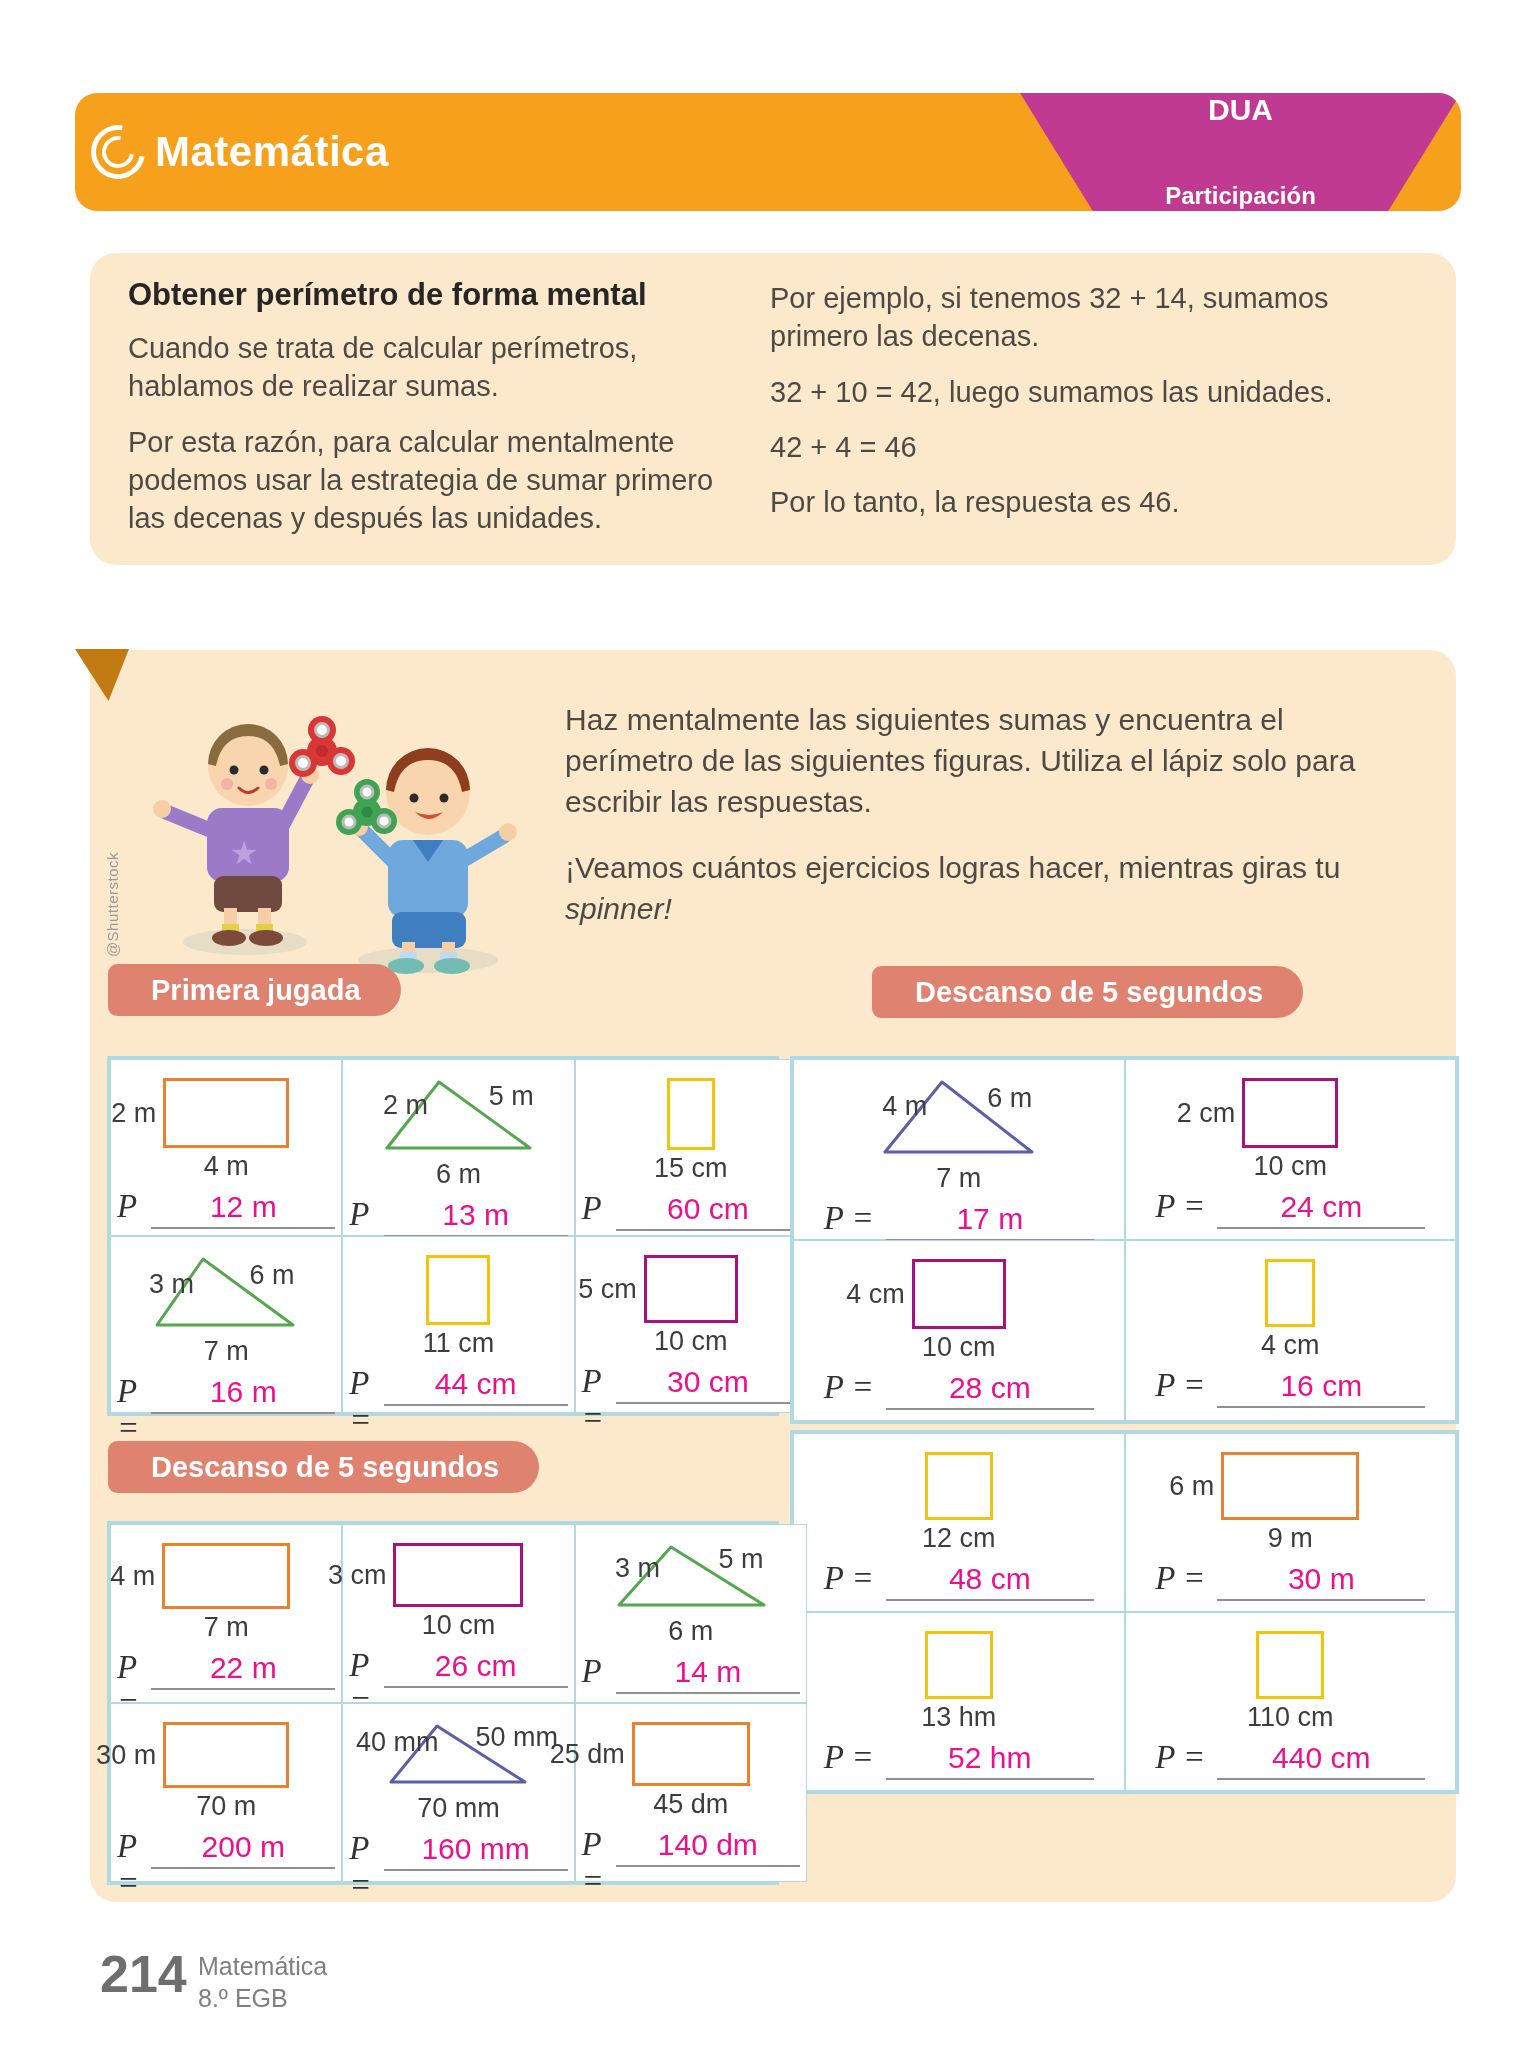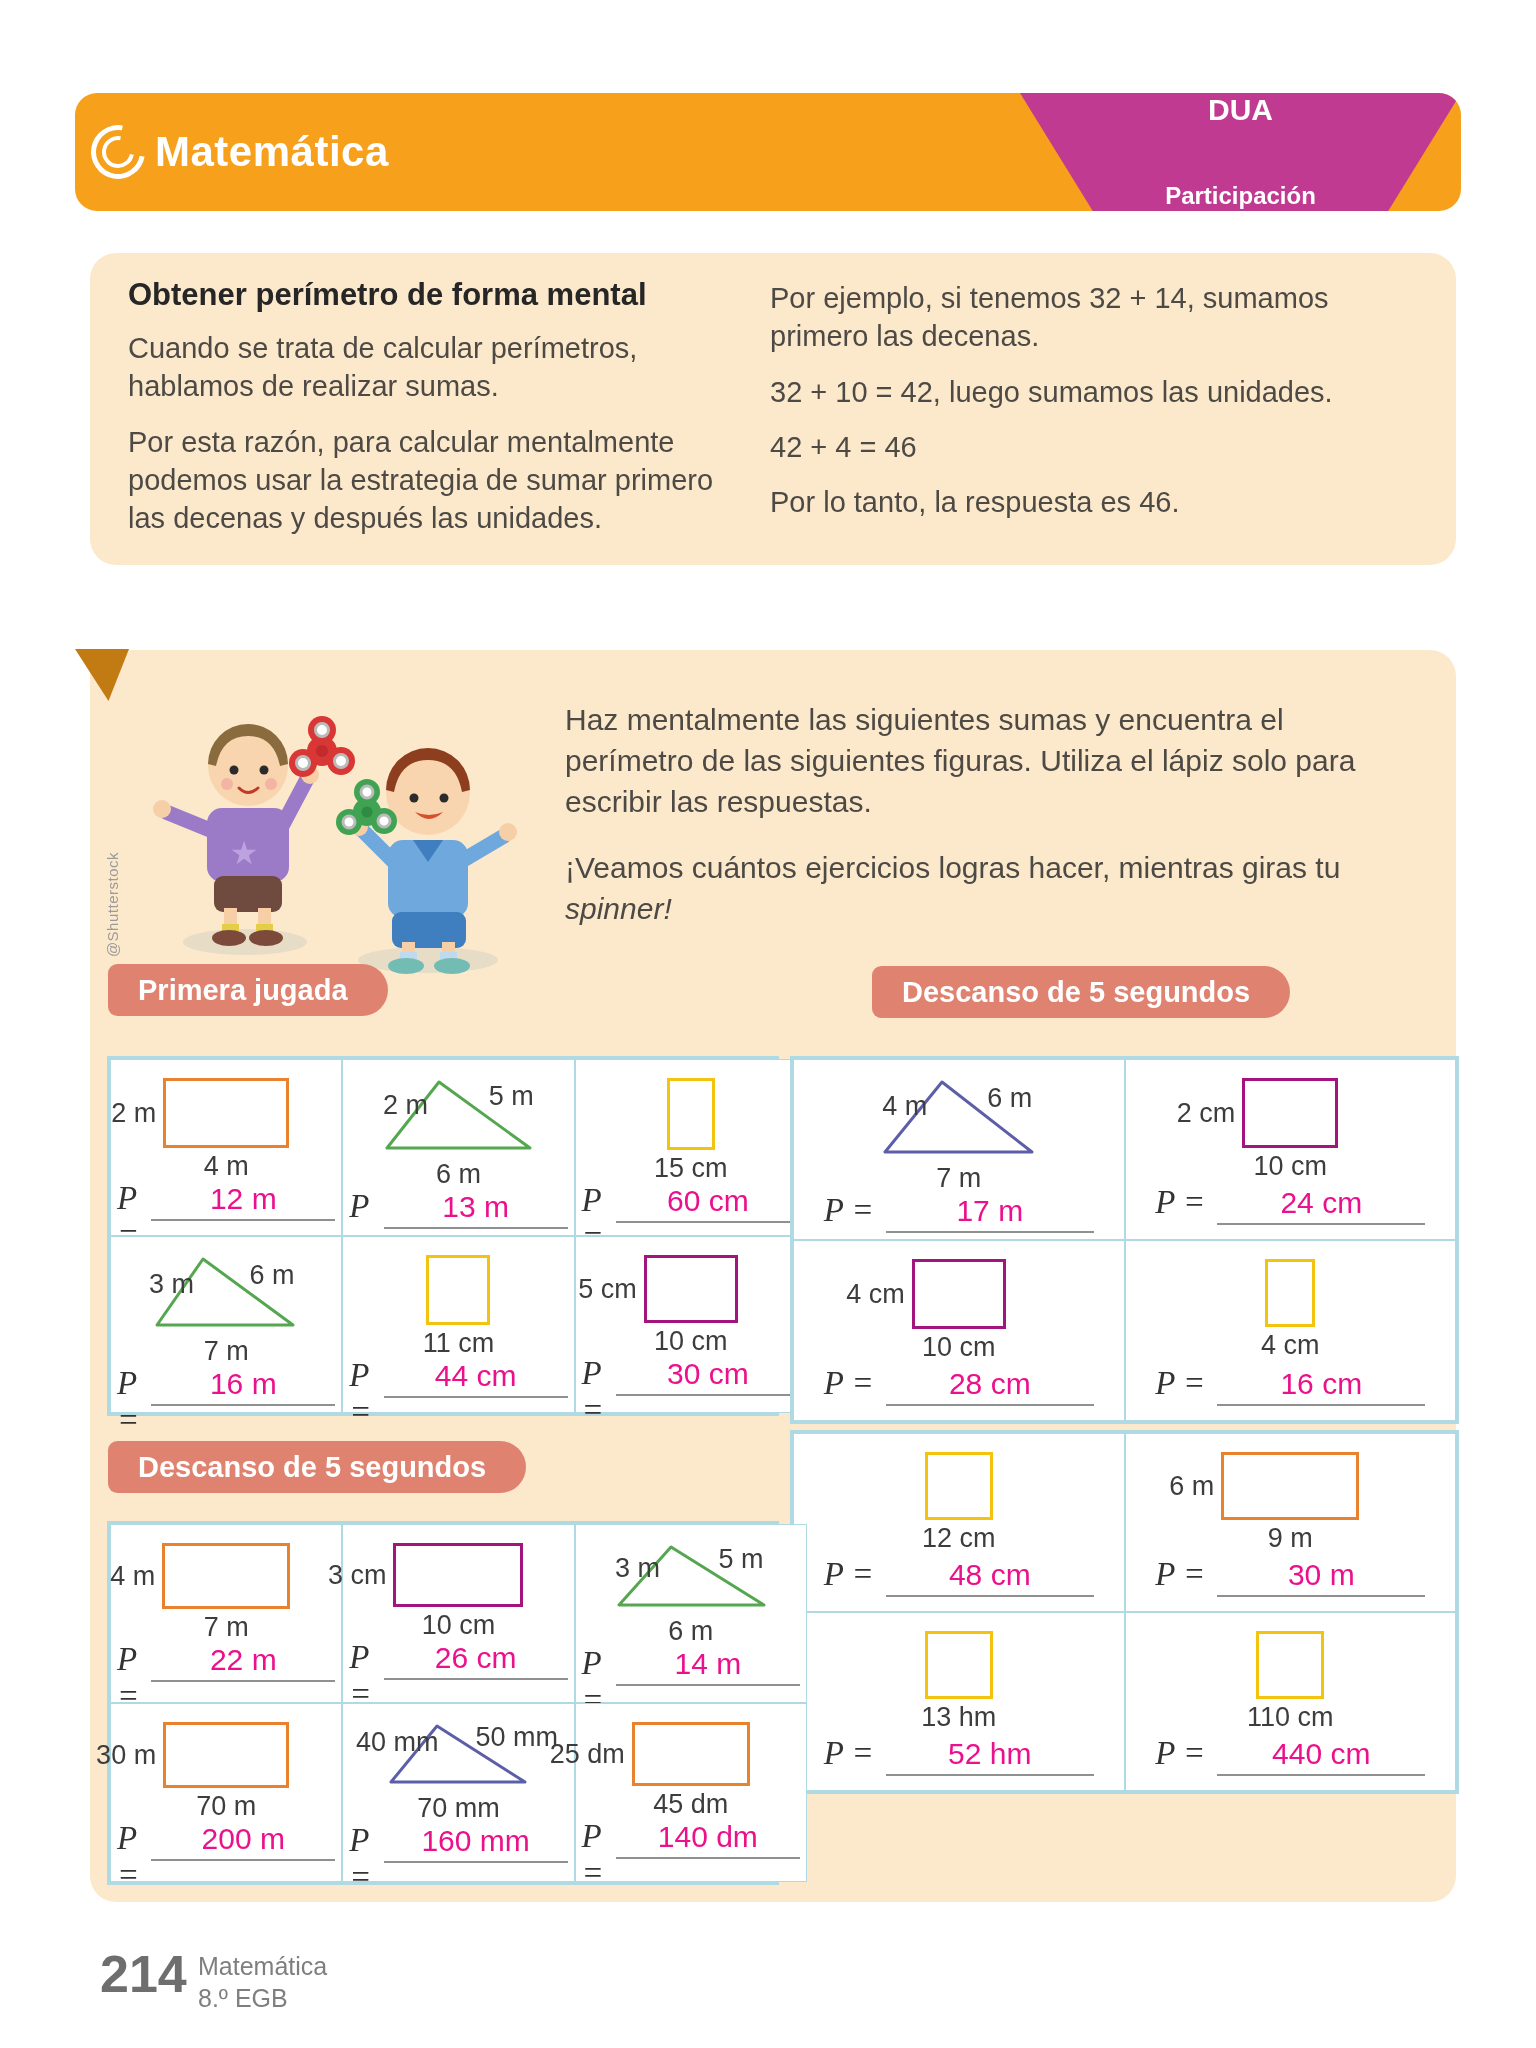--- a/index.html
+++ b/index.html
@@ -39,29 +39,29 @@
          background:#FCE9CC;border-radius:26px;}
   .kids{position:absolute;left:130px;top:680px;}
   .credit{position:absolute;left:104px;top:852px;writing-mode:vertical-rl;
           transform:rotate(180deg);font-size:15px;color:#9a9a9a;letter-spacing:.5px;}
   .instructions{position:absolute;left:565px;top:700px;width:840px;}
   .instructions p{font-size:30px;line-height:1.36;color:#4d4a45;margin:0 0 26px 0;}
   .instructions em{font-style:italic;}
 
   
   .badge-salmon{position:absolute;height:52px;line-height:52px;background:#DF8370;color:#fff;
-        font-size:29px;font-weight:bold;padding:0 40px 0 30px;border-radius:10px 28px 28px 10px;z-index:3;}
+        font-size:29px;font-weight:bold;padding:0 40px 0 43px;border-radius:10px 28px 28px 10px;z-index:3;}
 
   
   .grid{position:absolute;display:grid;background:#fff;border:3px solid #AFD9E3;}
   .grid-3{grid-template-columns:repeat(3,1fr);}
   .grid-2{grid-template-columns:repeat(2,1fr);}
   .cell{border:1.5px solid #AFD9E3;background:#fff;display:flex;flex-direction:column;
         align-items:center;justify-content:space-between;padding:10px 6px 14px 6px;}
-  .fig{position:relative;margin-top:8px;margin-bottom:32px;}
+  .fig{position:relative;margin-top:8px;margin-bottom:40px;}
   .rect{border:3px solid;background:#fff;}
   .c-orange{border-color:#E8822F;}
   .c-yellow{border-color:#F2C40F;}
   .c-magenta{border-color:#A3147E;}
   .tri-green{color:#54A64F;}
   .tri-blue{color:#5C5FA8;}
   .lbl{font-size:27px;color:#3d3d3d;white-space:nowrap;}
   .lbl.side{position:absolute;right:100%;margin-right:7px;top:50%;transform:translateY(-50%);}
   .lbl.under{position:absolute;top:100%;margin-top:3px;left:50%;transform:translateX(-50%);}
   .lbl.tl{position:absolute;}

